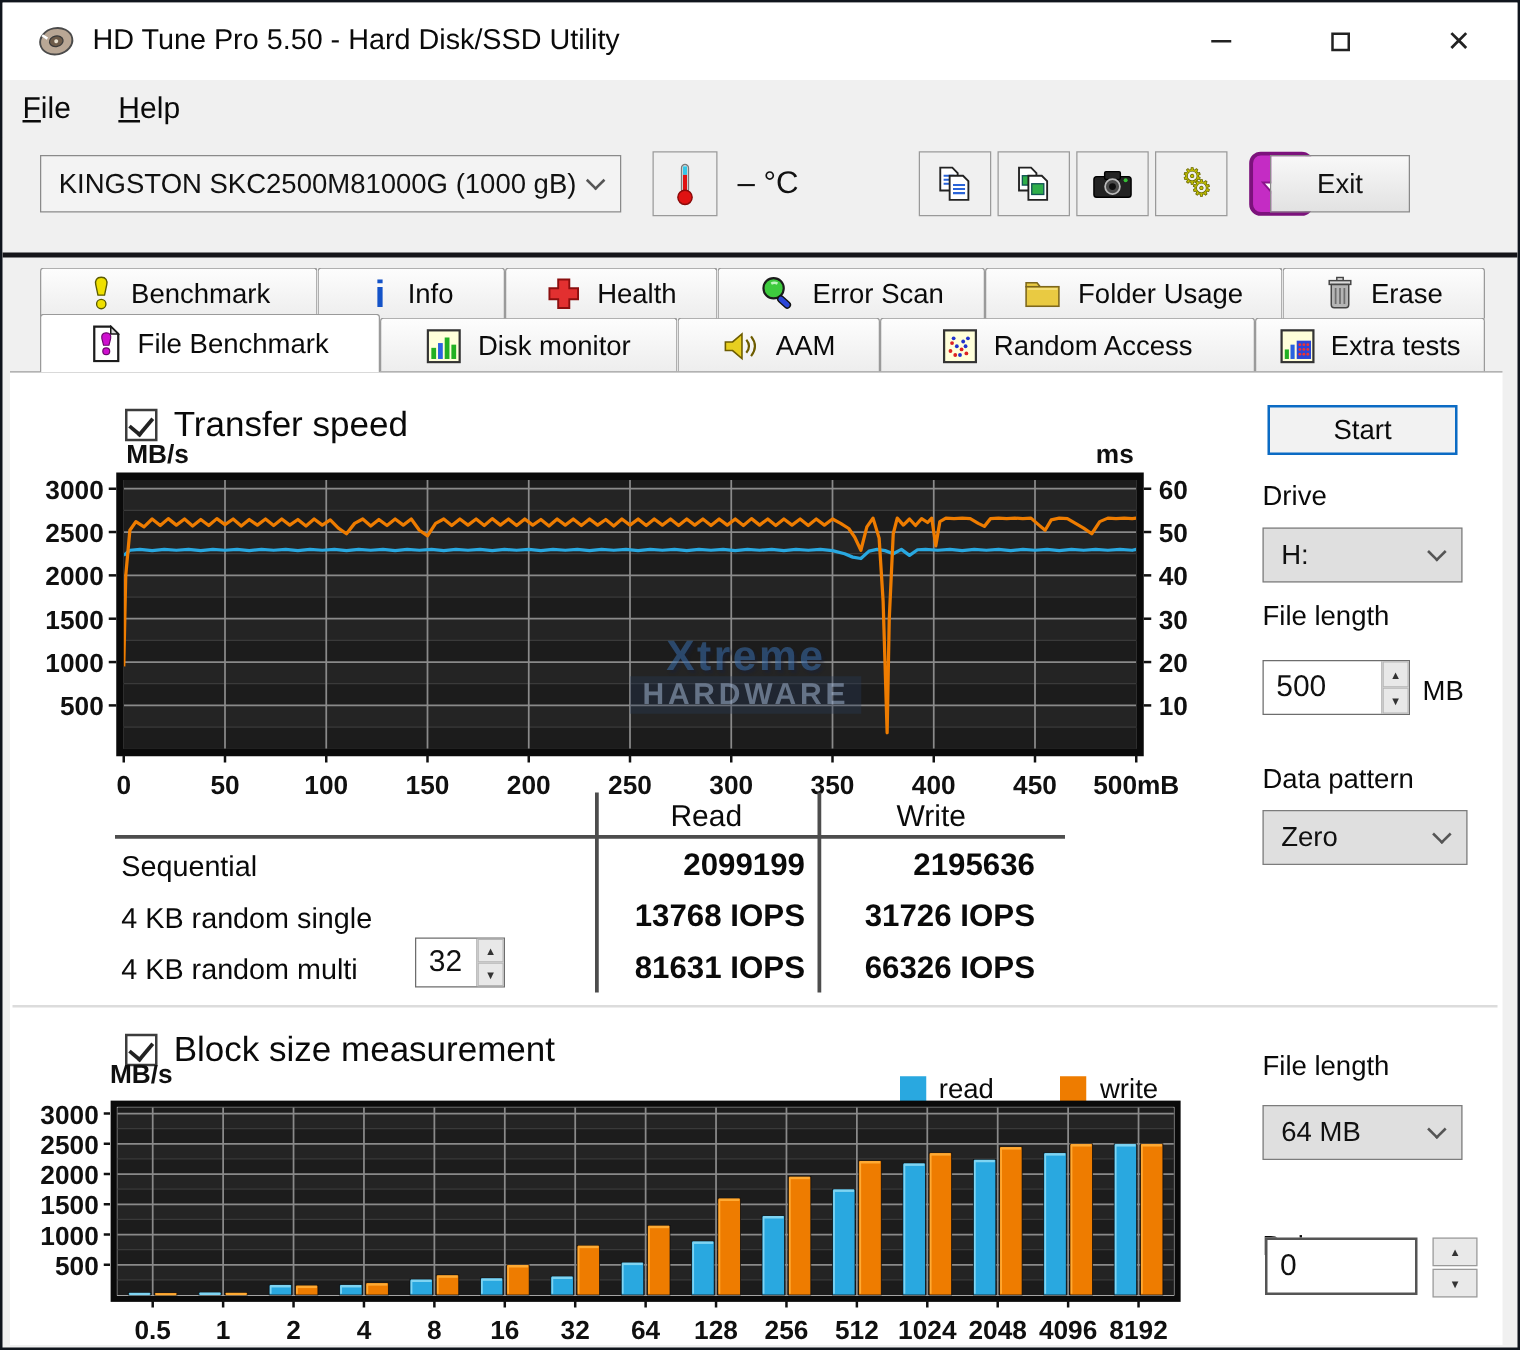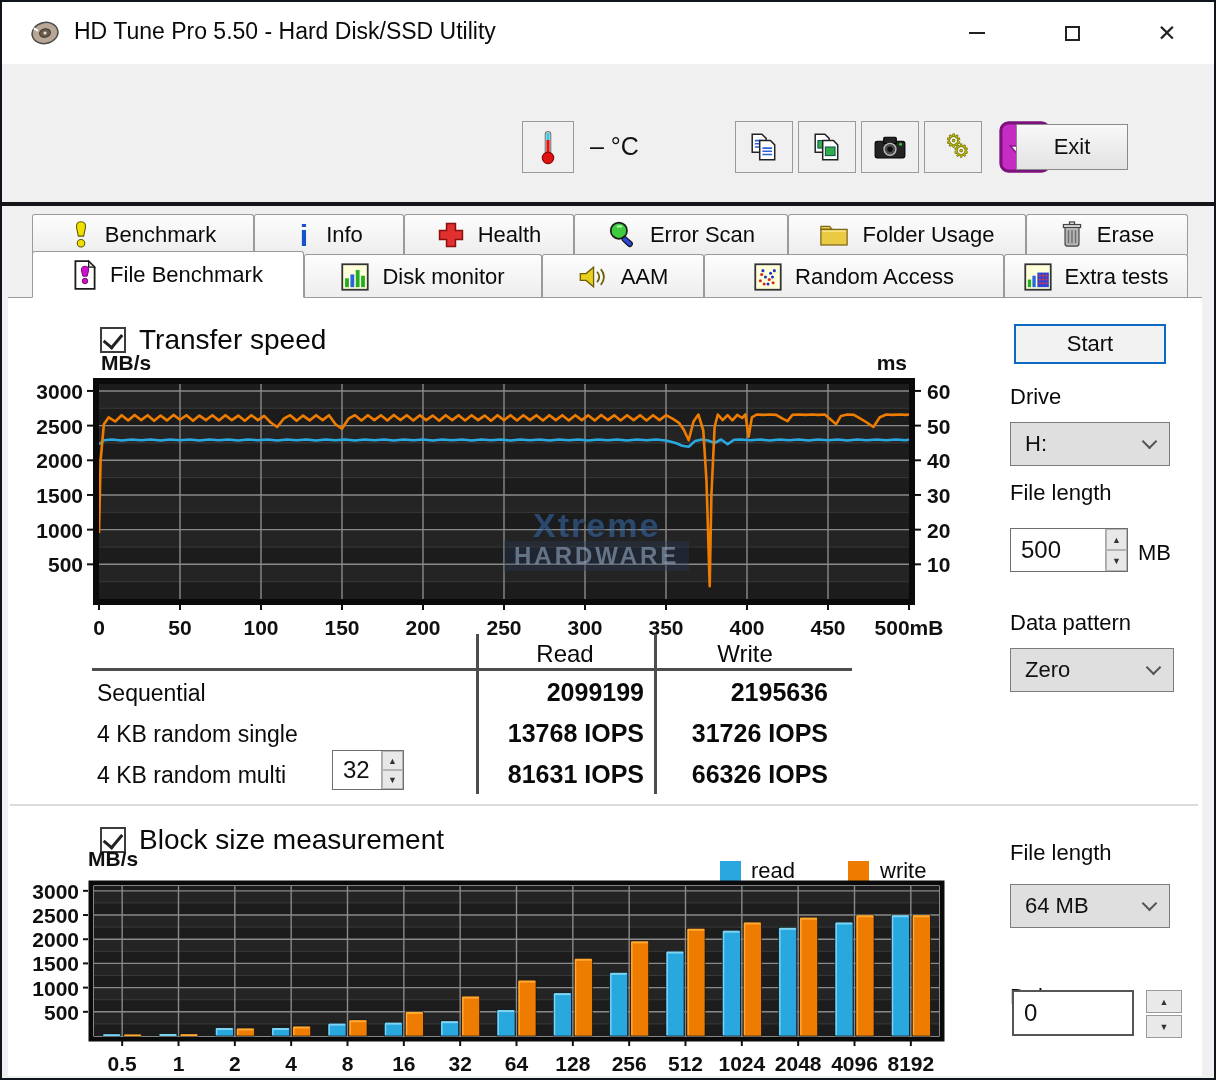--- a/index.html
+++ b/index.html
@@ -84,22 +84,30 @@
         <div class="min-glyph"></div>
       </div>
     <div class="win-btn" style="left:1047px;">
         <div class="max-glyph"></div>
       </div>
     <div class="win-btn" style="left:1142px;">
         <div class="close-glyph">✕</div>
       </div>
   </div>
 
+  <div class="menubar">
+    <span class="menu-item">File</span>
+    <span class="menu-item">Help</span>
+  </div>
 
   <div class="toolbar">
+    <div class="drive-combo">
+      <span class="ct">KINGSTON SKC2500M81000G (1000 gB)</span>
+      <span class="chev"></span>
+    </div>
     <div class="temp-btn">
       <svg width="16" height="36" viewBox="0 0 14 30">
         <rect x="4.6" y="1.5" width="4.8" height="20" rx="2.4" fill="#f2f2f2" stroke="#7a7a7a"></rect>
         <rect x="5.6" y="2.8" width="2.8" height="6" fill="#35c8e8"></rect>
         <rect x="5.6" y="8.8" width="2.8" height="13" fill="#e01212"></rect>
         <circle cx="7" cy="24.5" r="5" fill="#e01212" stroke="#8a0a0a"></circle>
       </svg>
     </div>
     <div class="temp-val">– °C</div>
 

